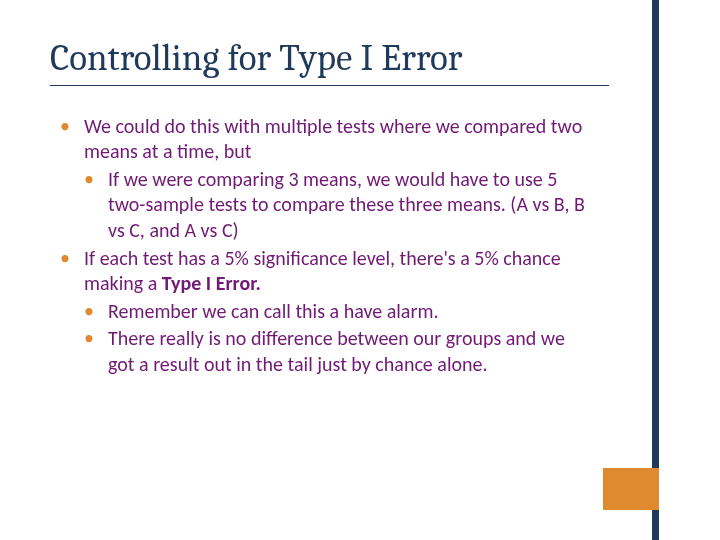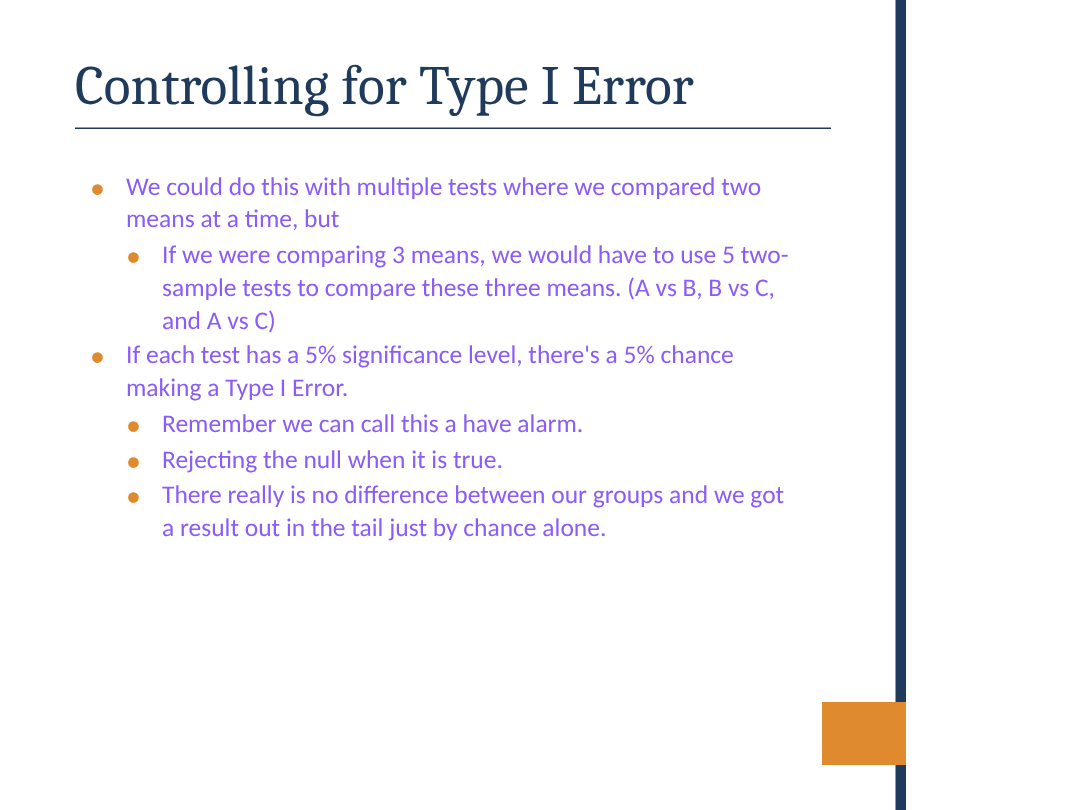--- a/index.html
+++ b/index.html
@@ -3,21 +3,21 @@
 <meta charset="utf-8">
 <style>
   * { margin: 0; padding: 0; box-sizing: border-box; }
   html, body { width: 720px; height: 540px; overflow: hidden; }
   body {
     font-family: Calibri, "Segoe UI", Arial, sans-serif;
     background: #ffffff;
     position: relative;
   }
   .slide {
-    width: 604px;
+    width: 659px;
     height: 540px;
     position: relative;
     padding: 38px 50px 40px 50px;
   }
   .title {
     font-family: Cambria, Georgia, "Times New Roman", serif;
     font-size: 37px;
     font-weight: 400;
     color: #1f3a5a;
     line-height: 1.1;
@@ -30,39 +30,39 @@
     margin-bottom: 28px;
     width: 100%;
   }
   .content {
     padding-left: 10px;
     padding-right: 20px;
   }
   ul { list-style: none; }
   li {
     position: relative;
-    font-size: 17px;
-    color: #8b5cf6;
+    font-size: 20px;
+    color: #701a75;
     line-height: 1.28;
     margin-bottom: 2px;
   }
   .lvl1 { padding-left: 24px; }
   .lvl2 { padding-left: 48px; }
   .lvl1::before,
   .lvl2::before {
     content: "•";
     position: absolute;
     left: 0;
     top: 0;
     color: #e08a2f;
     font-size: 20px;
     line-height: 1.28;
   }
   .lvl2::before { left: 24px; }
-  .bold { font-weight: 400; }
+  .bold { font-weight: 700; }
   .side-accent {
     position: absolute;
     right: 0;
     top: 0;
     width: 7px;
     height: 100%;
     background: #1f3a5a;
   }
   .side-accent-orange {
     position: absolute;
@@ -82,20 +82,19 @@
   <hr class="title-rule">
 
   <div class="content">
     <ul>
       <li class="lvl1">We could do this with multiple tests where we compared two means at a time, but</li>
       <li class="lvl2">If we were comparing 3 means, we would have to use 5 two-sample tests to compare these three means.  (A vs B, B vs C, and A vs C)</li>
       <li class="lvl1">
         <span>If each test has a 5% significance level, there's a 5% chance making a </span><span class="bold">Type I Error.</span>
       </li>
       <li class="lvl2">Remember we can call this a have alarm.</li>
-      <li class="lvl2">Rejecting the null when it is true.</li>
       <li class="lvl2">There really is no difference between our groups and we got a result out in the tail just by chance alone.</li>
     </ul>
   </div>
 
   <div class="side-accent"></div>
   <div class="side-accent-orange"></div>
 </div>
 
 </body></html>

